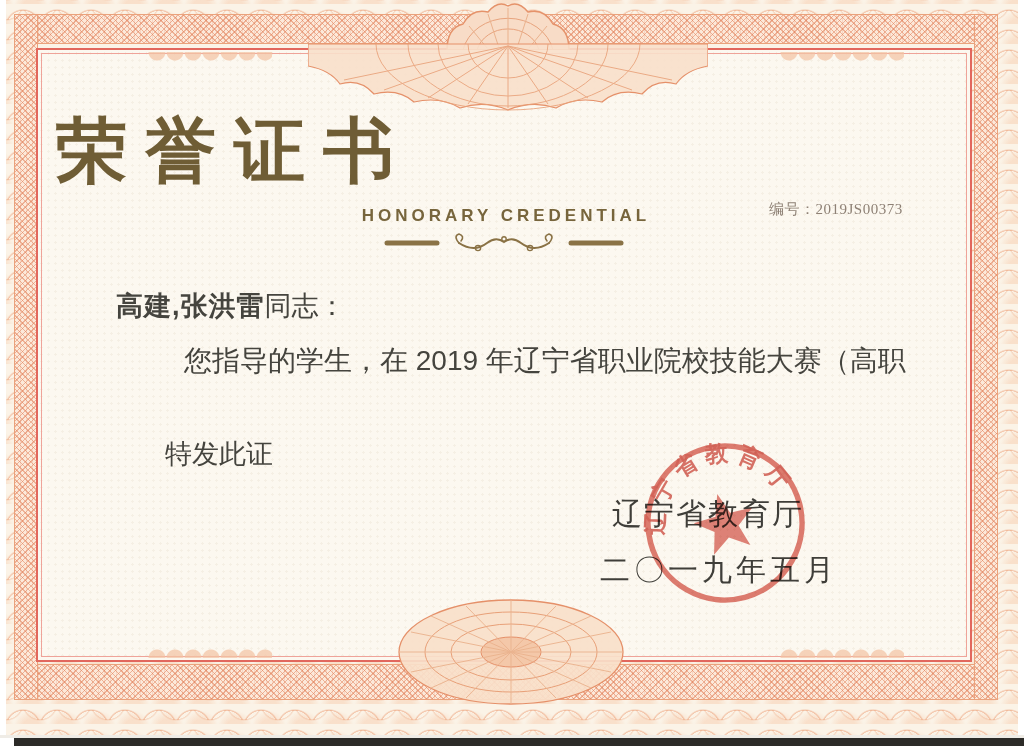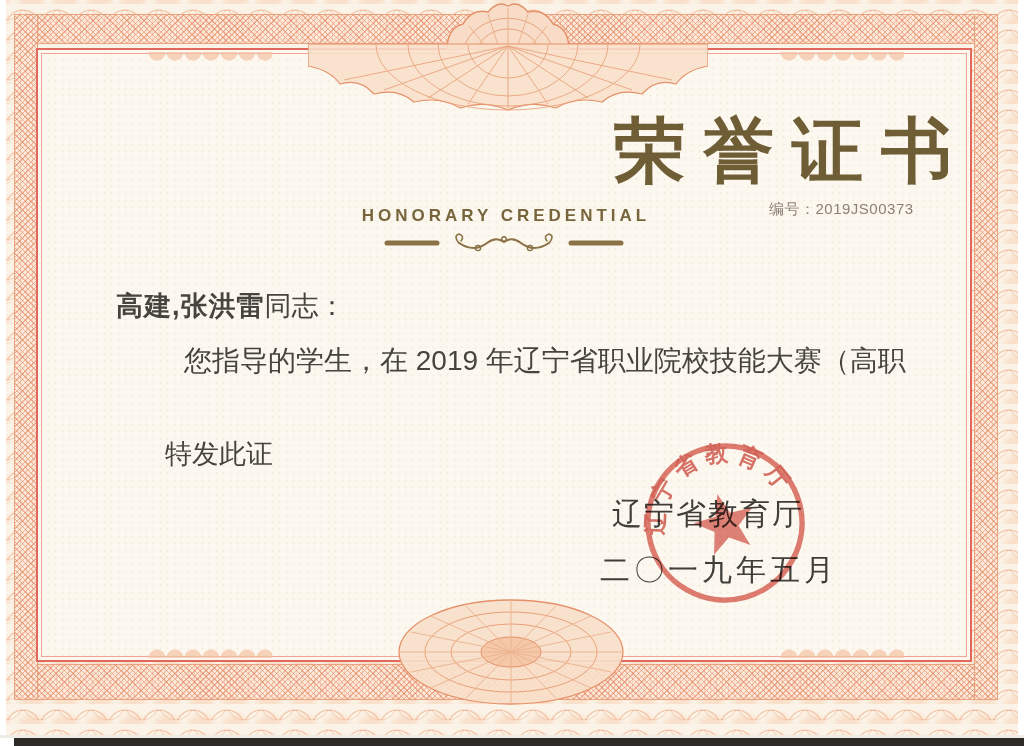--- a/index.html
+++ b/index.html
@@ -63,33 +63,33 @@
   .lace-bl{left:110px;top:593px;}
   .lace-br{left:742px;top:593px;}
   
   .orn{position:absolute;pointer-events:none;}
   .orn-crown{left:437px;top:0;}
   .orn-topscallop{left:302px;top:40px;}
   .orn-rosette{left:380px;top:594px;}
   
   .panel .abs{position:absolute;white-space:nowrap;}
   .title{
-    left:0;width:100%;top:66px;text-align:right;
+    left:0;width:100%;top:66px;text-align:left;
     font-size:71px;line-height:1;font-weight:900;
     letter-spacing:18px;padding-left:18px;box-sizing:border-box;
     color:#6f5d35;
     font-family:"Liberation Serif","DejaVu Serif",serif;
   }
   .subtitle{
     left:0;width:100%;top:156px;text-align:center;
     font-size:17px;font-weight:bold;letter-spacing:4px;padding-left:4px;box-sizing:border-box;
     color:#77653c;
   }
   .flourish{left:0;width:100%;top:180px;text-align:center;}
-  .serial{left:731px;top:150px;font-size:15px;color:#8e8175;letter-spacing:.5px;}
+  .serial{left:731px;top:150px;font-size:15px;color:#8e8175;letter-spacing:.5px;font-family:Liberation Serif, serif;}
   .bodyline{color:#45443e;}
   .greeting{left:78px;top:238px;font-size:27px;}
   .greeting b{letter-spacing:1px;}
   .l1{left:124px;top:292px;font-size:28px;margin-left:22px;}
   .l2{left:78px;top:338px;font-size:28px;}
   .l3{left:127px;top:386px;font-size:27px;}
   .issuer{left:574px;top:444px;font-size:30px;letter-spacing:2px;color:#3f3e39;}
   .date{left:562px;top:492px;font-size:30px;letter-spacing:4px;color:#3f3e39;margin-top:8px;}
   .seal{left:599px;top:385px;mix-blend-mode:multiply;opacity:.9;}
   

